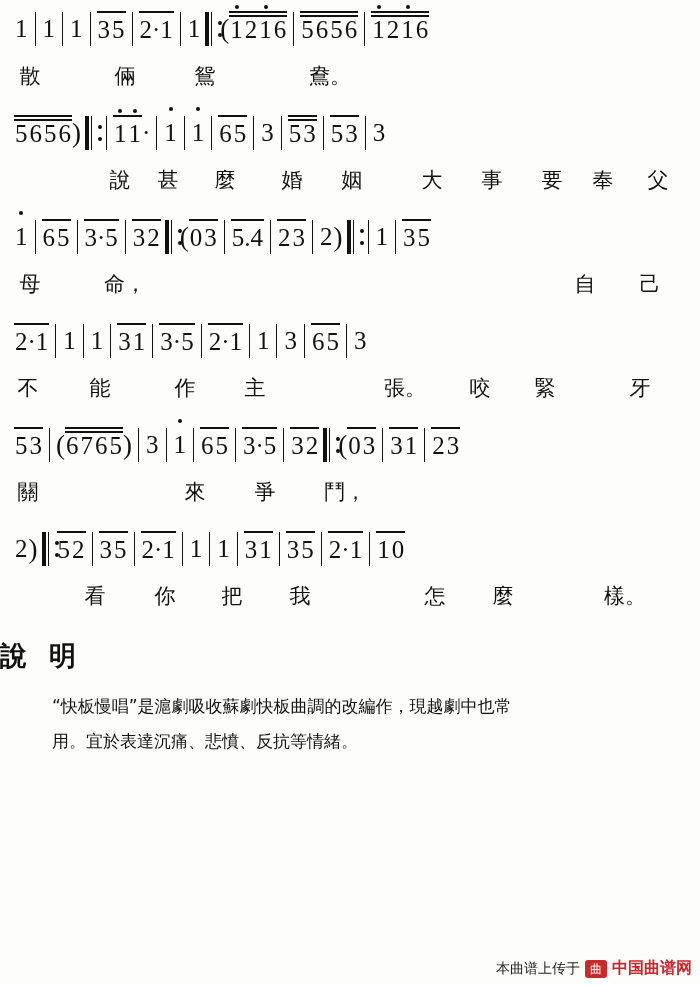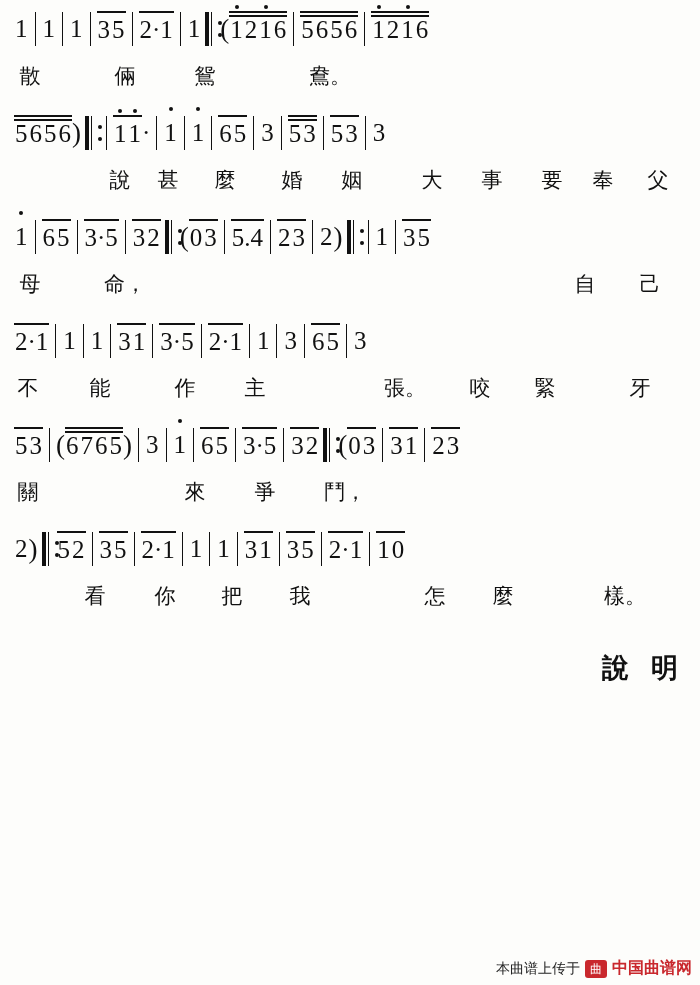--- a/index.html
+++ b/index.html
@@ -126,25 +126,25 @@
     width: 4px; height: 4px;
     border-radius: 50%;
     background: #111;
   }
   .rep b.u { top: 9px; }
   .rep b.d { top: 21px; }
   .note { display: inline-block; position: relative; padding: 0 1px; }
 
   
   .section-title {
-    text-align: right;
+    text-align: left;
     font-size: 27px;
     letter-spacing: 22px;
     font-weight: bold;
-    margin-top: 26px;
+    margin-top: 14px;
     font-family: "DejaVu Sans", sans-serif;
   }
   .note-text {
     margin: 16px 40px 0 52px;
     font-size: 17px;
     line-height: 33px;
     font-family: "DejaVu Sans", sans-serif;
     text-align: justify;
   }
   .note-text p { margin: 0 0 2px 0; }
@@ -483,20 +483,24 @@
       <span class="lyric" style="left:232px">把</span>
       <span class="lyric" style="left:300px">我</span>
       <span class="lyric" style="left:435px">怎</span>
       <span class="lyric" style="left:503px">麼</span>
       <span class="lyric" style="left:625px">樣。</span>
     </div>
   </div>
 
   <div class="section-title">說明</div>
 
+  <div class="note-text">
+    <p>“快板慢唱”是滬劇吸收蘇劇快板曲調的改編作，現越劇中也常</p>
+    <p>用。宜於表達沉痛、悲憤、反抗等情緒。</p>
+  </div>
 
   <div class="footer">
     <span>本曲谱上传于</span>
     <span class="logo">曲</span>
     <span class="site">中国曲谱网</span>
   </div>
 
 </div>
 
 </body></html>

